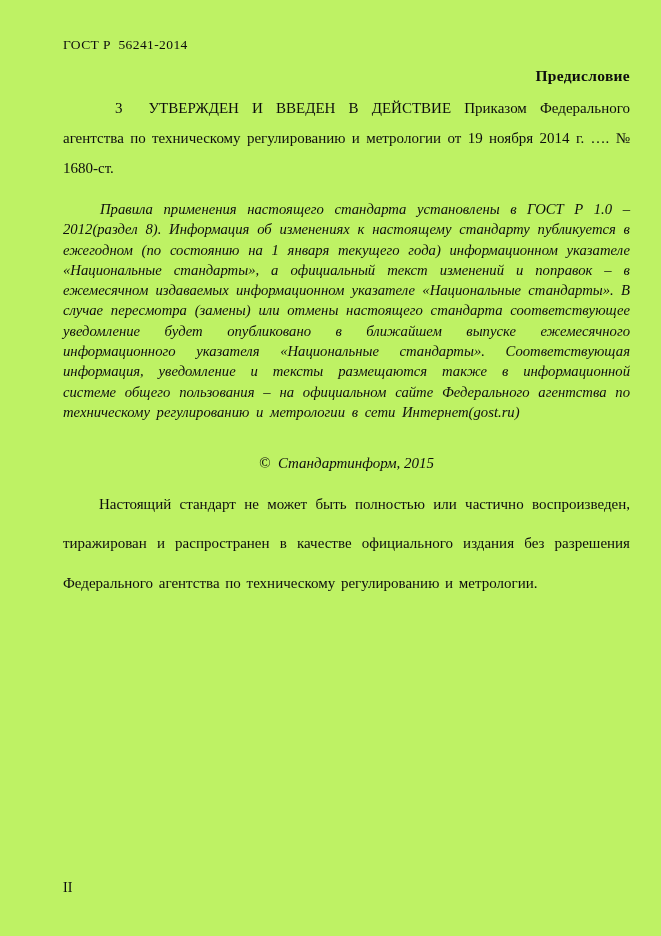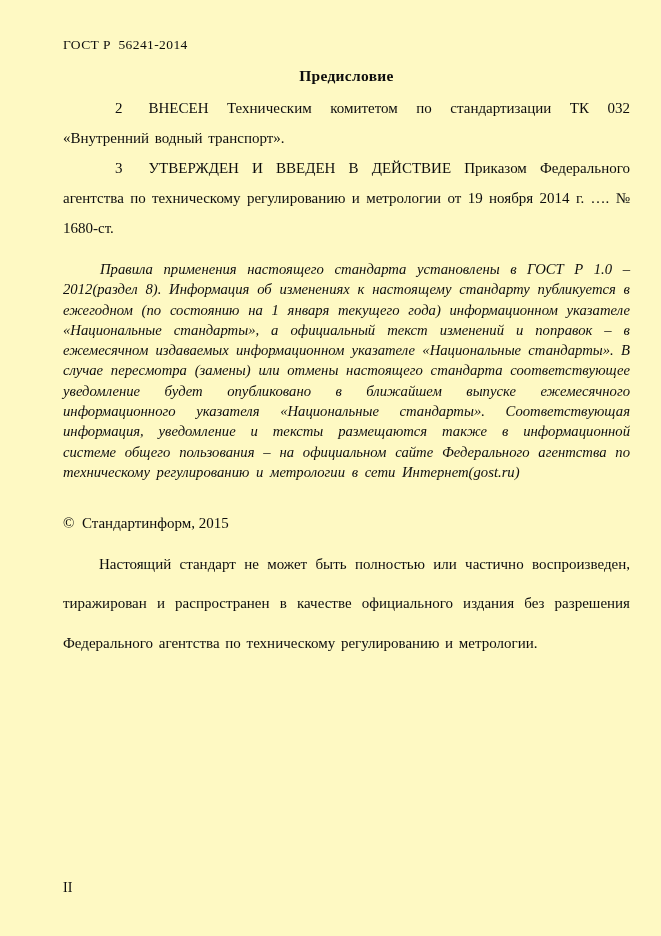--- a/index.html
+++ b/index.html
@@ -13,32 +13,32 @@
     color: #0d0d0d;
     font-family: "Liberation Serif", "DejaVu Serif", serif;
     overflow: hidden;
   }
   .doc-page {
     position: relative;
     box-sizing: border-box;
     width: 661px;
     height: 936px;
     padding: 37px 31px 0 63px;
-    background: #fef9c3;
+    background: #bef264;
   }
   .doc-code {
     font-size: 13.5px;
     letter-spacing: 0.4px;
     white-space: pre-wrap;
   }
   .section-title {
     margin: 14px 0 8px 0;
     font-size: 15.5px;
     font-weight: bold;
-    text-align: center;
+    text-align: right;
     letter-spacing: 0.3px;
   }
   .foreword-items {
     margin: 0;
   }
   .foreword-item {
     margin: 0;
     font-size: 15px;
     line-height: 2.0;
     text-align: justify;
@@ -53,22 +53,23 @@
     font-size: 14.7px;
     font-style: italic;
     line-height: 1.38;
     text-align: justify;
     text-indent: 37px;
     word-spacing: 3px;
   }
   .copyright-line {
     margin: 33px 0 0 0;
     font-size: 15px;
-    text-align: left;
+    text-align: center;
     white-space: pre-wrap;
+    font-style: italic;
   }
   .restriction-para {
     margin: 13px 0 0 0;
     font-size: 15px;
     line-height: 2.62;
     text-align: justify;
     text-indent: 36px;
     word-spacing: 2px;
   }
   .page-number {
@@ -81,21 +82,20 @@
 </head>
 <body>
 
 <div class="doc-page">
 
   <div class="doc-code">ГОСТ Р  56241-2014</div>
 
   <h1 class="section-title">Предисловие</h1>
 
   <div class="foreword-items">
-    <p class="foreword-item"><span class="item-num">2</span><span>ВНЕСЕН Техническим комитетом по стандартизации ТК 032 «Внутренний водный транспорт».</span></p>
     <p class="foreword-item"><span class="item-num">3</span><span>УТВЕРЖДЕН И ВВЕДЕН В ДЕЙСТВИЕ Приказом Федерального агентства по техническому регулированию и метрологии от 19 ноября 2014 г. …. № 1680-ст.</span></p>
   </div>
 
   <p class="rules-note">Правила применения настоящего стандарта установлены в ГОСТ Р 1.0 – 2012(раздел 8). Информация об изменениях к настоящему стандарту публикуется в ежегодном (по состоянию на 1 января текущего года) информационном указателе «Национальные стандарты», а официальный текст изменений и поправок – в ежемесячном издаваемых информационном указателе «Национальные стандарты». В случае пересмотра (замены) или отмены настоящего стандарта соответствующее уведомление будет опубликовано в ближайшем выпуске ежемесячного информационного указателя «Национальные стандарты». Соответствующая информация, уведомление и тексты размещаются также в информационной системе общего пользования – на официальном сайте Федерального агентства по техническому регулированию и метрологии в сети Интернет(gost.ru)</p>
 
   <p class="copyright-line">©  Стандартинформ, 2015</p>
 
   <p class="restriction-para">Настоящий стандарт не может быть полностью или частично воспроизведен, тиражирован и распространен в качестве официального издания без разрешения Федерального агентства по техническому регулированию и метрологии.</p>
 
   <div class="page-number">II</div>

